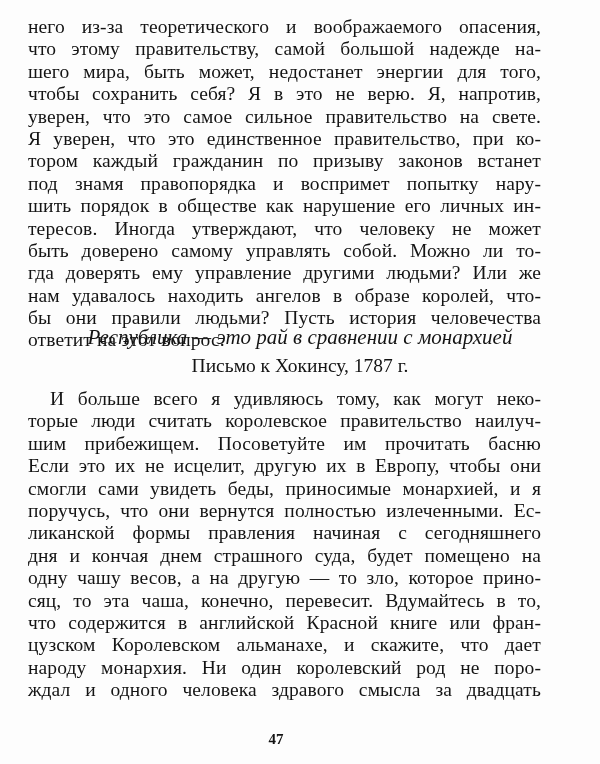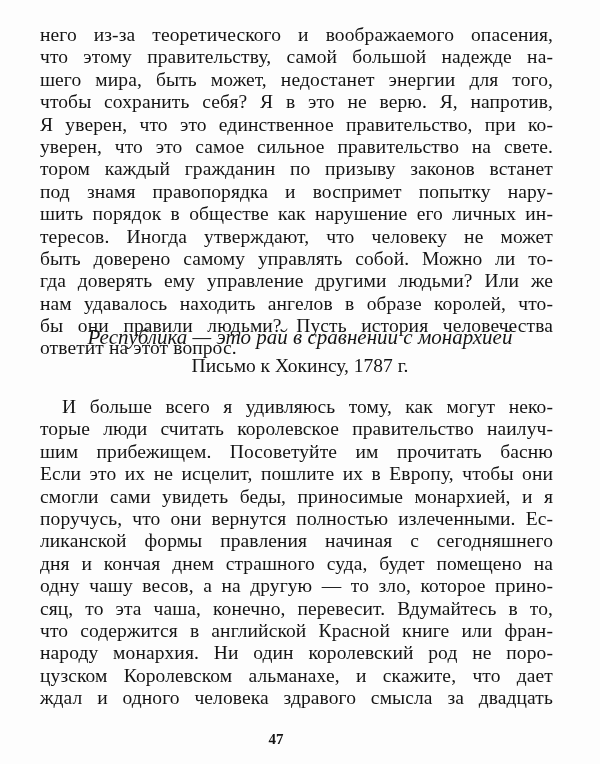--- a/index.html
+++ b/index.html
@@ -3,21 +3,21 @@
 <meta charset="utf-8">
 <style>
   html, body { margin: 0; padding: 0; background: #ffffff; }
   body { width: 600px; height: 764px; position: relative; overflow: hidden; }
   .page {
     position: absolute; left: 0; top: 0; width: 600px; height: 764px;
     background: #fdfdfd;
     font-family: "Liberation Serif", "DejaVu Serif", serif;
     color: #141414;
   }
-  .text-block { position: absolute; left: 40px; width: 513px; margin-top: 8px; }
+  .text-block { position: absolute; left: 28px; width: 513px; }
   .line {
     display: block; height: 22.4px; line-height: 22.4px;
     font-size: 19.5px; white-space: nowrap;
     text-align: justify; text-align-last: justify;
     font-weight: 500; letter-spacing: 0.1px;
   }
   .line.last { text-align-last: left; }
   .line.indent { padding-left: 22px; }
   #block1 { top: 16px; }
   .heading-italic {
@@ -37,47 +37,47 @@
 </head>
 <body>
 
 <div class="page">
 
   <div class="text-block" id="block1">
     <span class="line">него из-за теоретического и воображаемого опасения,</span>
     <span class="line">что этому правительству, самой большой надежде на-</span>
     <span class="line">шего мира, быть может, недостанет энергии для того,</span>
     <span class="line">чтобы сохранить себя? Я в это не верю. Я, напротив,</span>
+    <span class="line">уверен, что это самое сильное правительство на свете.</span>
     <span class="line">Я уверен, что это единственное правительство, при ко-</span>
-    <span class="line">уверен, что это самое сильное правительство на свете.</span>
     <span class="line">тором каждый гражданин по призыву законов встанет</span>
     <span class="line">под знамя правопорядка и воспримет попытку нару-</span>
     <span class="line">шить порядок в обществе как нарушение его личных ин-</span>
     <span class="line">тересов. Иногда утверждают, что человеку не может</span>
     <span class="line">быть доверено самому управлять собой. Можно ли то-</span>
     <span class="line">гда доверять ему управление другими людьми? Или же</span>
     <span class="line">нам удавалось находить ангелов в образе королей, что-</span>
     <span class="line">бы они правили людьми? Пусть история человечества</span>
     <span class="line last">ответит на этот вопрос.</span>
   </div>
 
   <div class="heading-italic">Республика — это рай в сравнении с монархией</div>
   <div class="heading-sub">Письмо к Хокинсу, 1787 г.</div>
 
   <div class="text-block" id="block2">
     <span class="line indent">И больше всего я удивляюсь тому, как могут неко-</span>
     <span class="line">торые люди считать королевское правительство наилуч-</span>
     <span class="line">шим прибежищем. Посоветуйте им прочитать басню</span>
-    <span class="line">Если это их не исцелит, пошлите их в Европу, чтобы они</span>
+    <span class="line">Если это их не исцелит, другую их в Европу, чтобы они</span>
     <span class="line">смогли сами увидеть беды, приносимые монархией, и я</span>
     <span class="line">поручусь, что они вернутся полностью излеченными. Ес-</span>
     <span class="line">ликанской формы правления начиная с сегодняшнего</span>
     <span class="line">дня и кончая днем страшного суда, будет помещено на</span>
     <span class="line">одну чашу весов, а на другую — то зло, которое прино-</span>
     <span class="line">сяц, то эта чаша, конечно, перевесит. Вдумайтесь в то,</span>
     <span class="line">что содержится в английской Красной книге или фран-</span>
+    <span class="line">цузском Королевском альманахе, и скажите, что дает</span>
     <span class="line">народу монархия. Ни один королевский род не поро-</span>
-    <span class="line">цузском Королевском альманахе, и скажите, что дает</span>
     <span class="line">ждал и одного человека здравого смысла за двадцать</span>
   </div>
 
   <div class="page-number">47</div>
 </div>
 
 </body></html>

